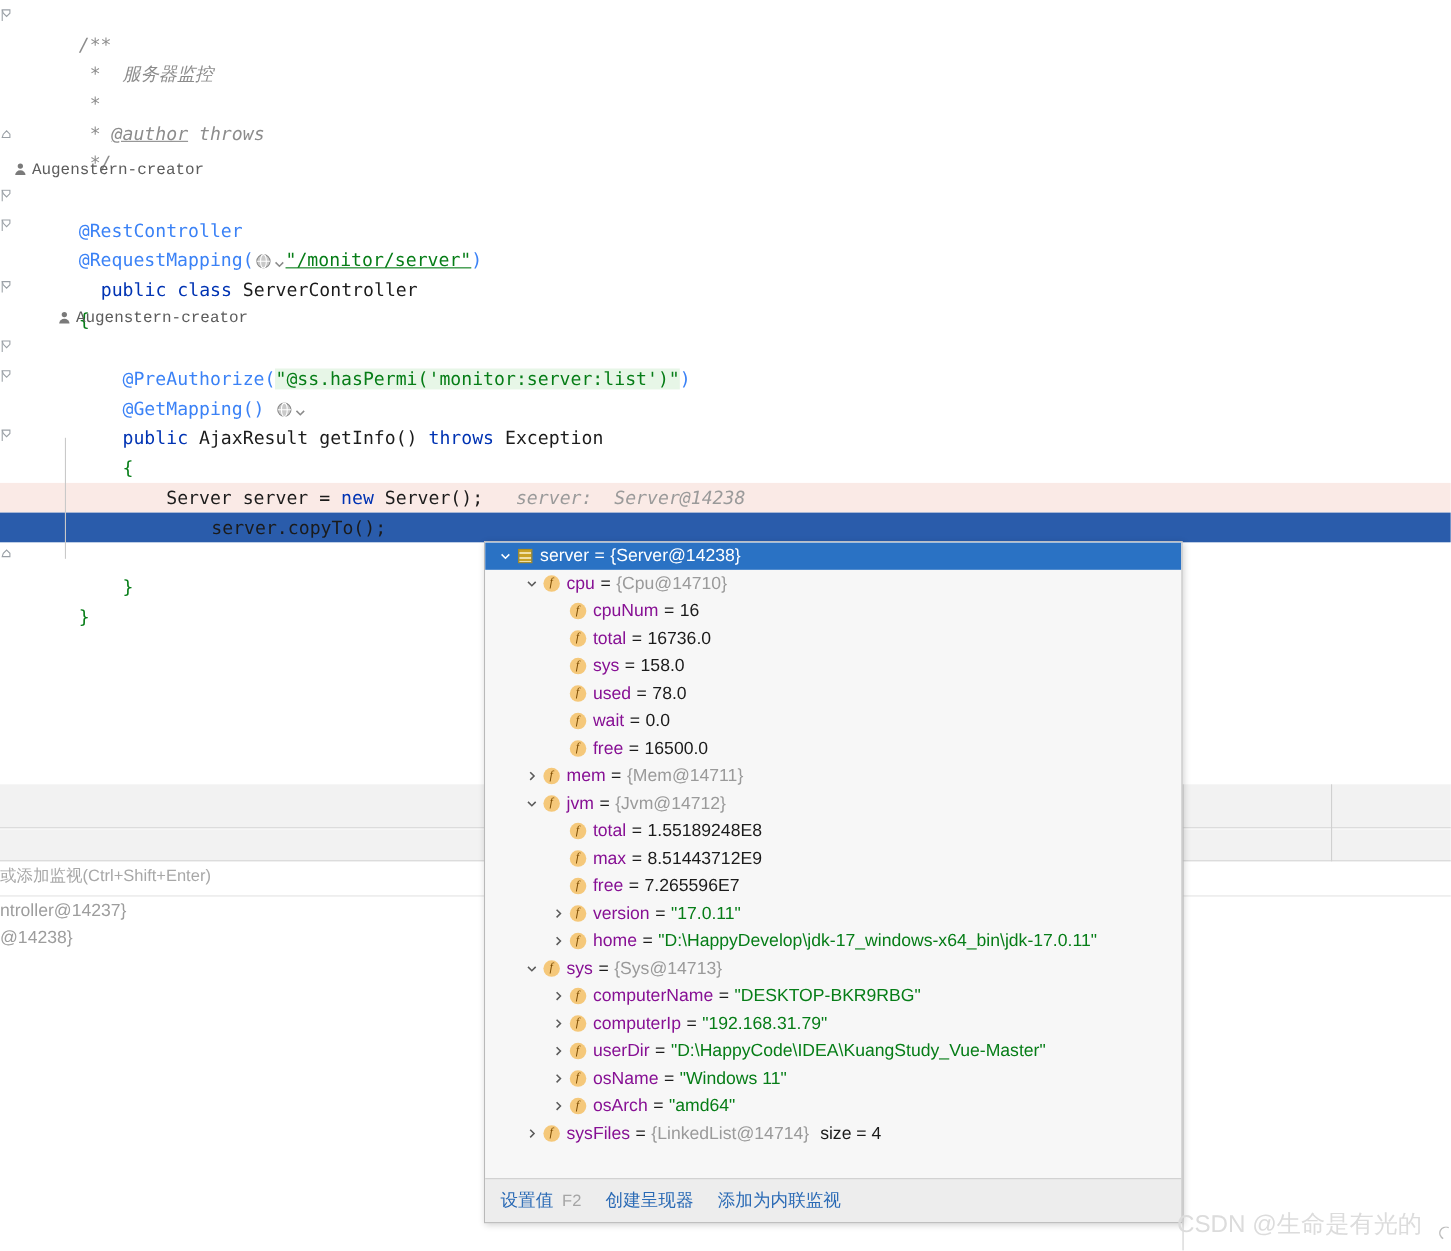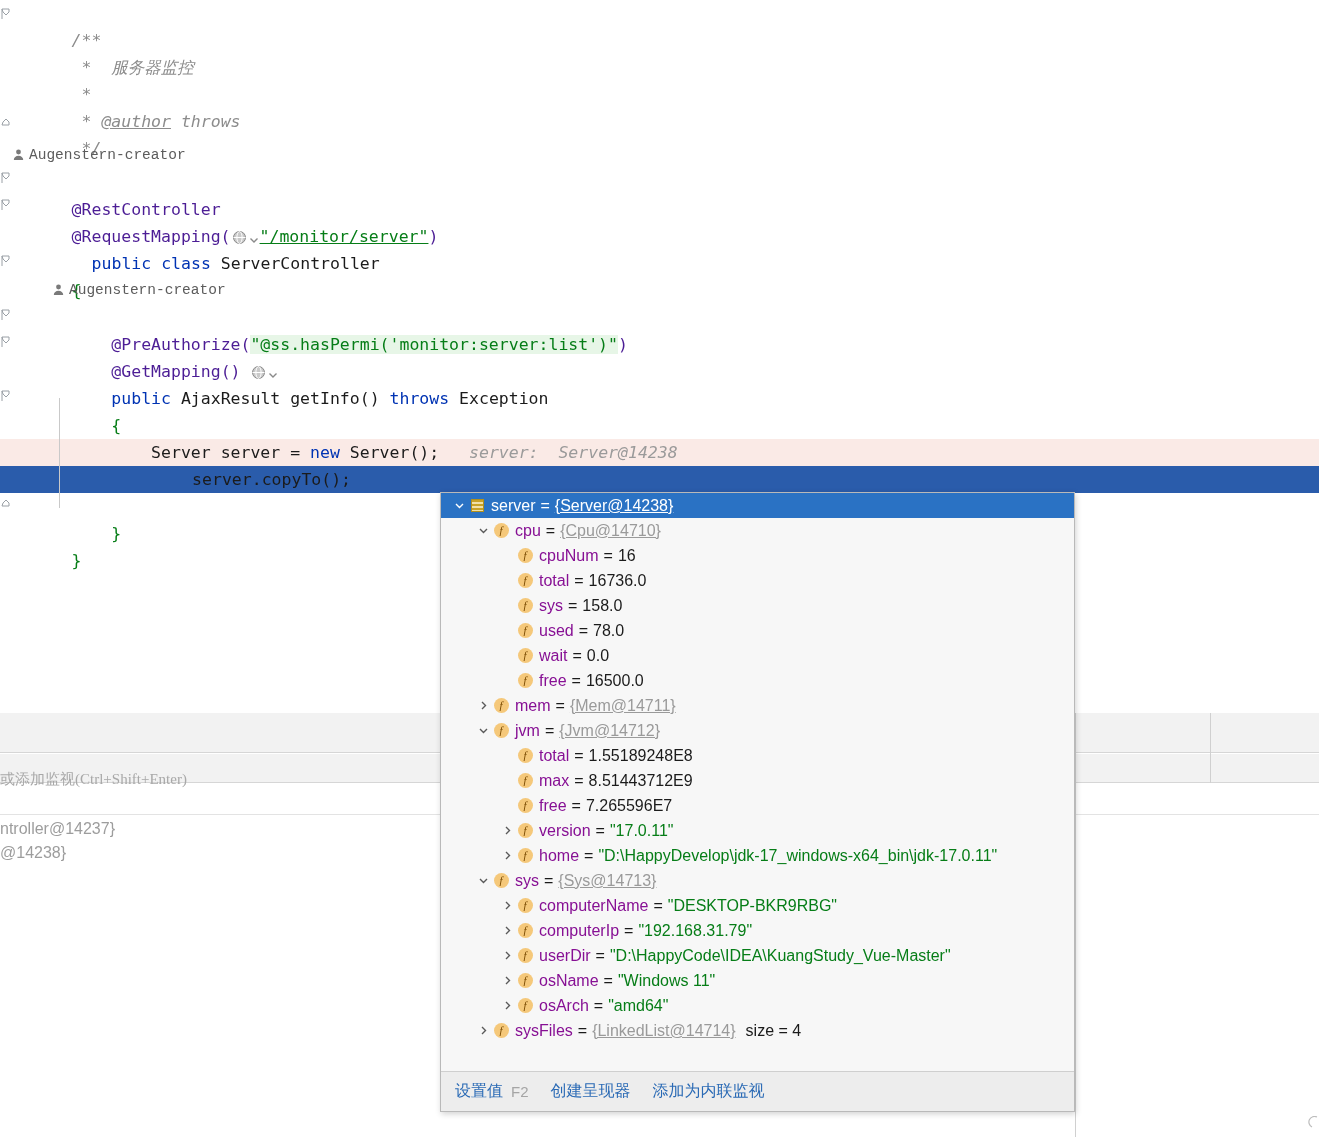--- a/index.html
+++ b/index.html
@@ -44,21 +44,21 @@
     color: #1b1b1b;
   }
   .code-line .txt { padding-left: 12px; display: inline-block; }
 
   .ln-hl-pink { background: #faeae6; }
   .ln-hl-blue { background: #2a5cab; }
   .ln-hl-blue .txt, .ln-hl-blue span { color: #ffffff !important; }
 
   
   .kw       { color: #0033b3; }
-  .anno     { color: #4c1d95; }
+  .anno     { color: #3b82f6; }
   .str      { color: #067d17; }
   .strlink  { color: #067d17; text-decoration: underline; }
   .cmtdoc   { color: #8c8c8c; font-style: italic; }
   .tag      { color: #8c8c8c; font-style: italic; text-decoration: underline; }
   .ident    { color: #1b1b1b; }
   .hint     { color: #9a9a9a; font-style: italic; }
   .hintw    { color: #cddcf2; font-style: italic; }
   .greenbg  { background: #e7f6e7; }
   .brace    { color: #067d17; }
 
@@ -188,21 +188,21 @@
     background: repeating-linear-gradient(
       to bottom,
       #c9a227 0px, #c9a227 2px,
       #f0e0a8 2px, #f0e0a8 4px
     );
     border: 1px solid #b08f1e;
   }
   .tname { color: #871094; margin-right: 0; }
   .trow.sel .tname { color:#fff; }
   .teq { color: #1b1b1b; margin: 0 5px; }
-  .tval-obj { color: #9a9a9a; text-decoration: underline; }
+  .tval-obj { color: #9a9a9a; }
   .tval-str { color: #067d17; }
   .tval-num { color: #1b1b1b; }
   .tsize { color: #1b1b1b; margin-left: 10px; }
 
   #popup-footer {
     position: absolute;
     left: 0; right: 0; bottom: 0; height: 40px;
     background: #ededed;
     border-top: 1px solid #cfcfcf;
     display: flex;
@@ -246,21 +246,21 @@
 </head>
 <body>
 
 <div id="root">
 
   <div class="dbg-band" style="top:713px;height:40px;"></div>
   <div class="dbg-band" style="top:754px;height:29px;"></div>
   <div class="dbg-white" style="top:784px;height:31px;"></div>
   <div class="dbg-white" style="top:816px;height:30px;border-bottom:none;"></div>
 
-  <div class="dbg-text2" style="left:0px;top:772px;font-family:Liberation Serif, serif;font-size:15px;color:#a8a8a8;">或添加监视(Ctrl+Shift+Enter)</div>
+  <div class="dbg-text2" style="left:0px;top:789px;font-family:Liberation Sans, sans-serif;font-size:15px;color:#a8a8a8;">或添加监视(Ctrl+Shift+Enter)</div>
 
   <div class="dbg-text" style="left:0px;top:821px;font-family:'Liberation Sans',sans-serif;font-size:16px;color:#9d9d9d;">ntroller@14237}</div>
 
   <div class="dbg-text" style="left:0px;top:845px;font-family:'Liberation Sans',sans-serif;font-size:16px;color:#9d9d9d;">@14238}</div>
 
   <div class="vsep" style="left:1075px;top:713px;height:424px;"></div>
   <div class="vsep" style="left:1210px;top:713px;height:70px;"></div>
 
   <div id="editor">
 
@@ -727,14 +727,15 @@
       <span class="pf-link">添加为内联监视</span>
     </div>
   </div>
 
   <div class="resize-grip" style="left:1306px;top:1114px;">
     <svg width="12" height="12" viewBox="0 0 12 12">
         <path d="M11 1 a5 5 0 0 0 -5 10" fill="none" stroke="#bdbdbd" stroke-width="1.2"></path>
       </svg>
   </div>
 
+  <div id="watermark">CSDN @生命是有光的</div>
 
 </div>
 
 </body></html>

